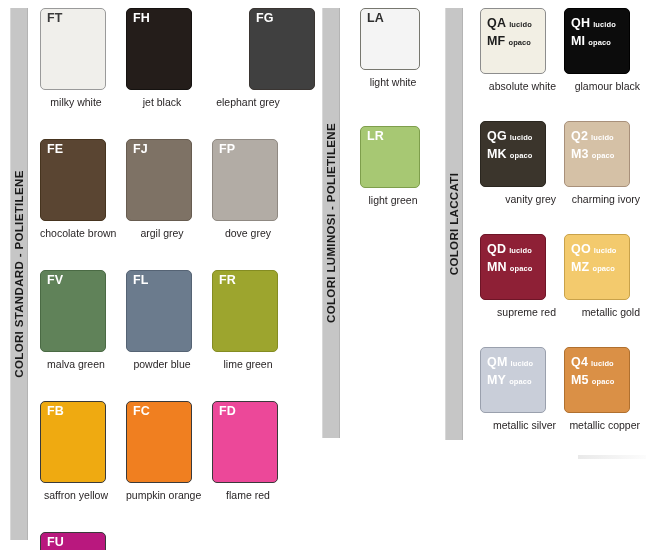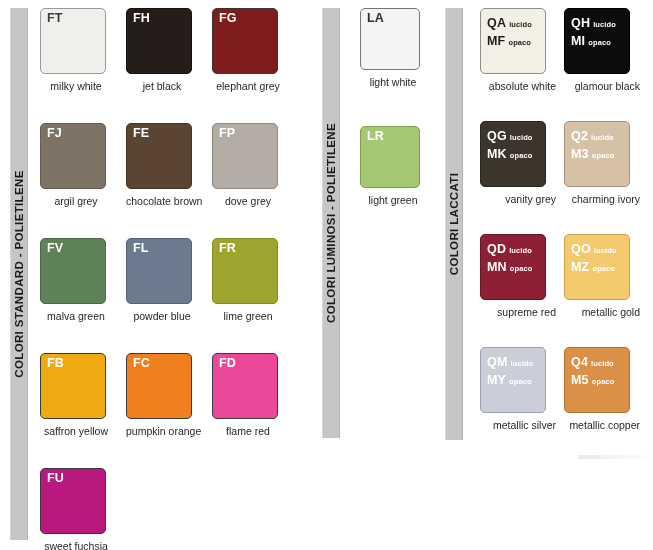--- a/index.html
+++ b/index.html
@@ -54,21 +54,21 @@
   }
   #group-standard .cell{width:86px;margin-right:0;margin-bottom:31px;}
   #group-luminosi .cell{width:80px;margin-bottom:38px;}
   #group-laccati .cell{width:84px;margin-bottom:29px;}
 
   .swatch{
     position:relative;
     border-radius:5px;
     box-sizing:border-box;
   }
-  #group-standard .swatch{width:66px;height:66px;text-decoration:underline;}
+  #group-standard .swatch{width:66px;height:82px;text-decoration:underline;}
   #group-luminosi .swatch{width:60px;height:62px;}
   #group-laccati .swatch{width:66px;height:66px;}
 
   .swatch .code{
     position:absolute;
     left:6px;top:3px;
     font-size:12.5px;
     font-weight:bold;
     line-height:1.05;
     letter-spacing:0.2px;
@@ -133,36 +133,36 @@
           </div>
           <div class="label">milky white</div>
         </div>
         <div class="cell">
           <div class="swatch" style="background: rgb(36, 29, 26); border: 1px solid rgb(21, 18, 16);">
             <span class="code" style="color: rgb(255, 255, 255);">FH</span>
           </div>
           <div class="label">jet black</div>
         </div>
         <div class="cell">
-          <div class="swatch" style="background: #7f1d1d; border: 1px solid rgb(58, 53, 50);">
+          <div class="swatch" style="background: #404040; border: 1px solid rgb(58, 53, 50); margin-left: 37px;">
             <span class="code" style="color: rgb(255, 255, 255);">FG</span>
           </div>
           <div class="label">elephant grey</div>
+        </div>
+        <div class="cell">
+          <div class="swatch" style="background: rgb(90, 69, 50); border: 1px solid rgb(70, 52, 31);">
+            <span class="code" style="color: rgb(255, 255, 255);">FE</span>
+          </div>
+          <div class="label">chocolate brown</div>
         </div>
         <div class="cell">
           <div class="swatch" style="background: rgb(126, 114, 101); border: 1px solid rgb(103, 92, 80);">
             <span class="code" style="color: rgb(255, 255, 255);">FJ</span>
           </div>
           <div class="label">argil grey</div>
-        </div>
-        <div class="cell">
-          <div class="swatch" style="background: rgb(90, 69, 50); border: 1px solid rgb(70, 52, 31);">
-            <span class="code" style="color: rgb(255, 255, 255);">FE</span>
-          </div>
-          <div class="label">chocolate brown</div>
         </div>
         <div class="cell">
           <div class="swatch" style="background: rgb(178, 172, 165); border: 1px solid rgb(143, 137, 130);">
             <span class="code" style="color: rgb(255, 255, 255);">FP</span>
           </div>
           <div class="label">dove grey</div>
         </div>
         <div class="cell">
           <div class="swatch" style="background: rgb(96, 130, 89); border: 1px solid rgb(74, 106, 68);">
             <span class="code" style="color: rgb(255, 255, 255);">FV</span>

